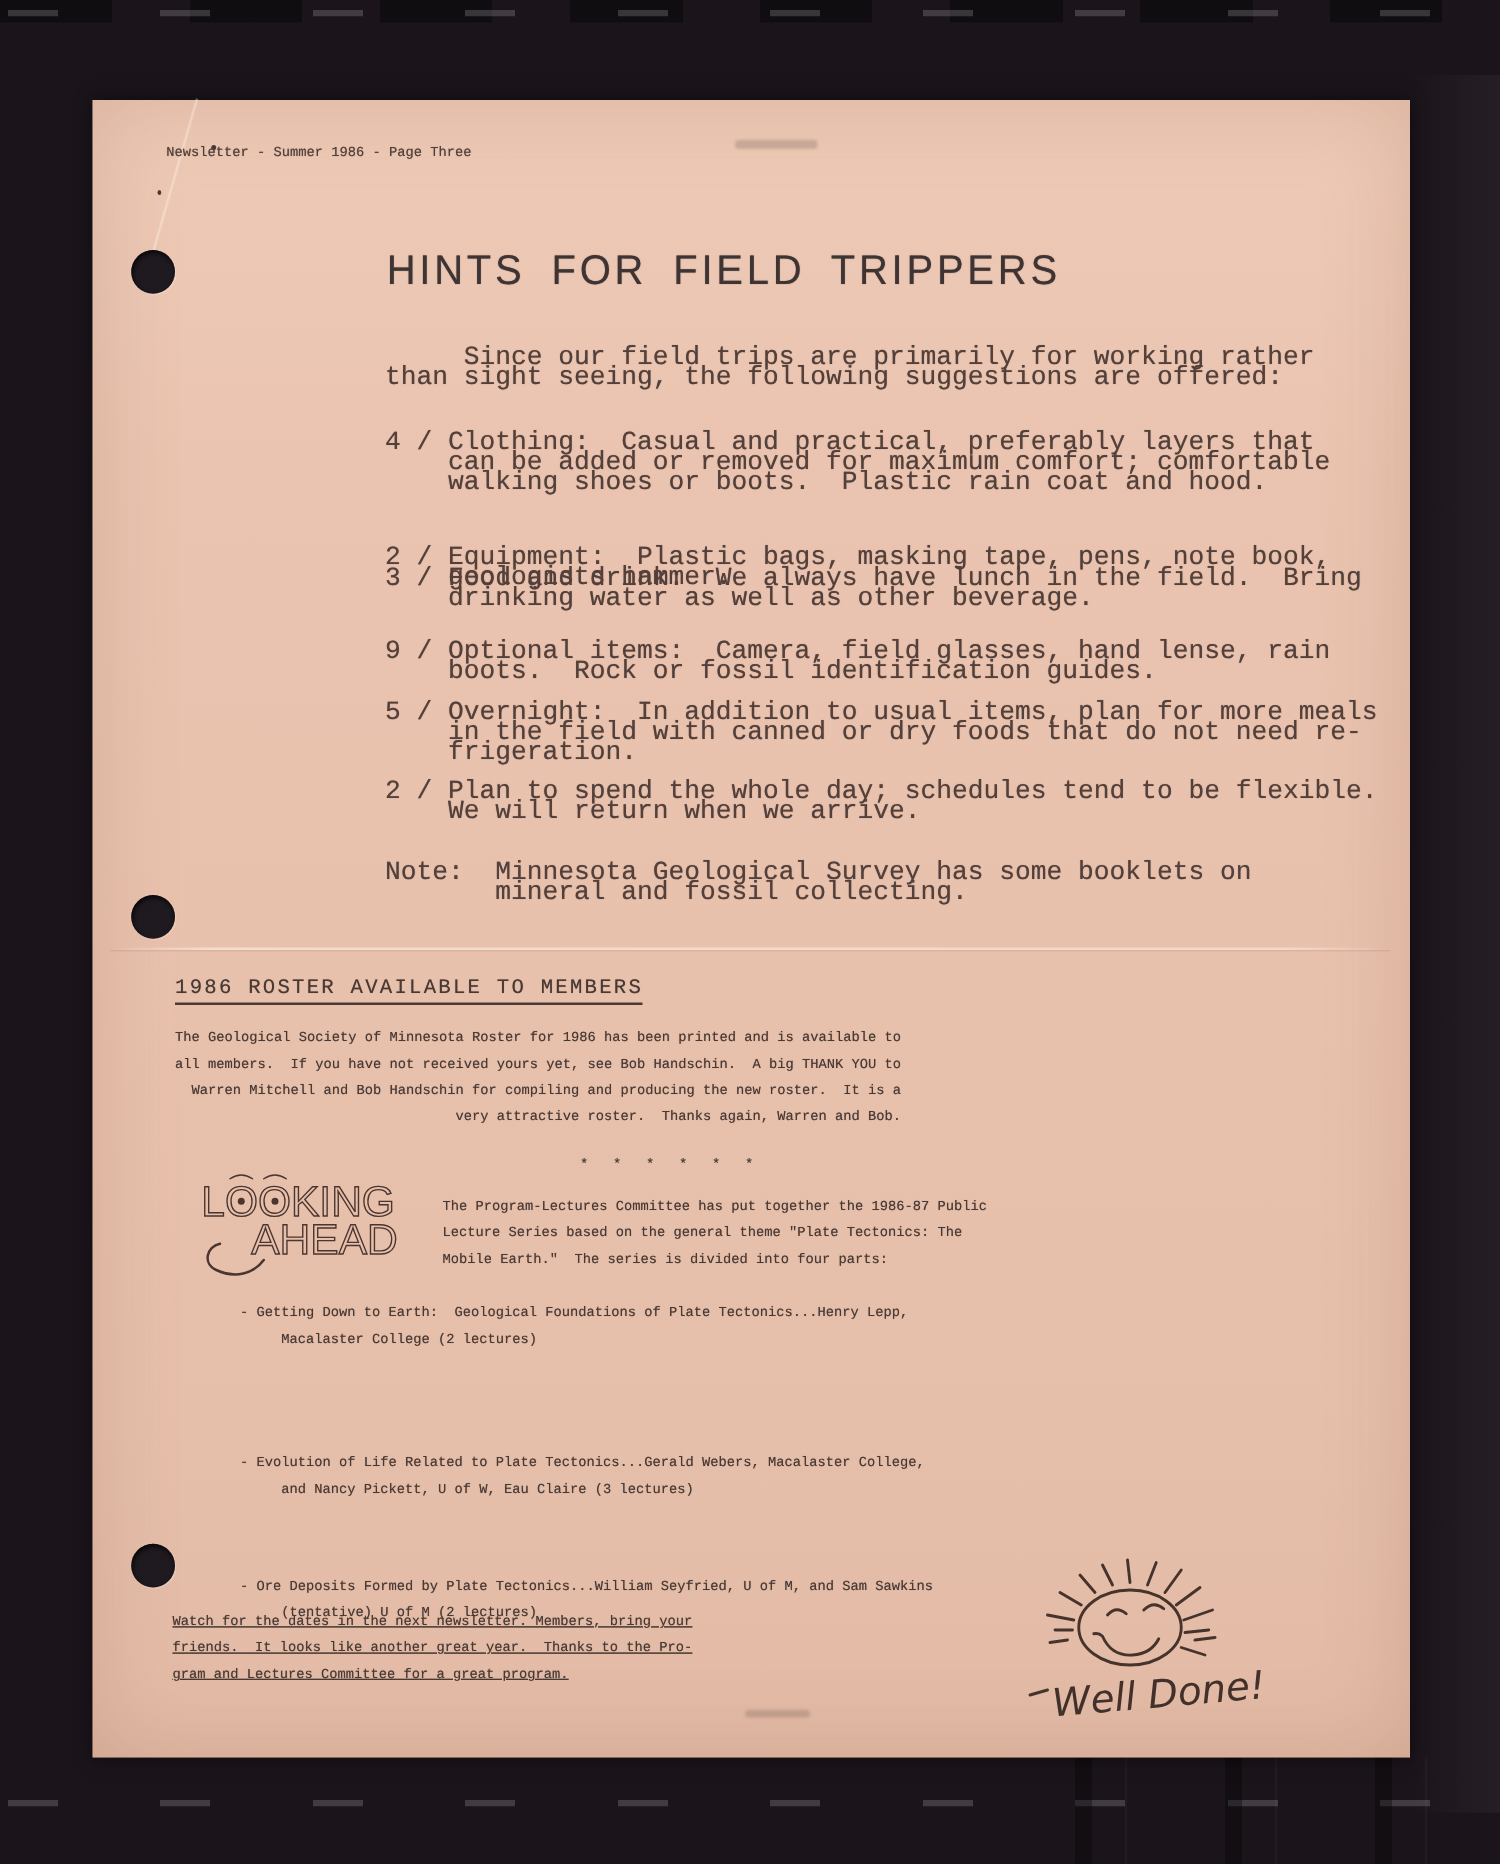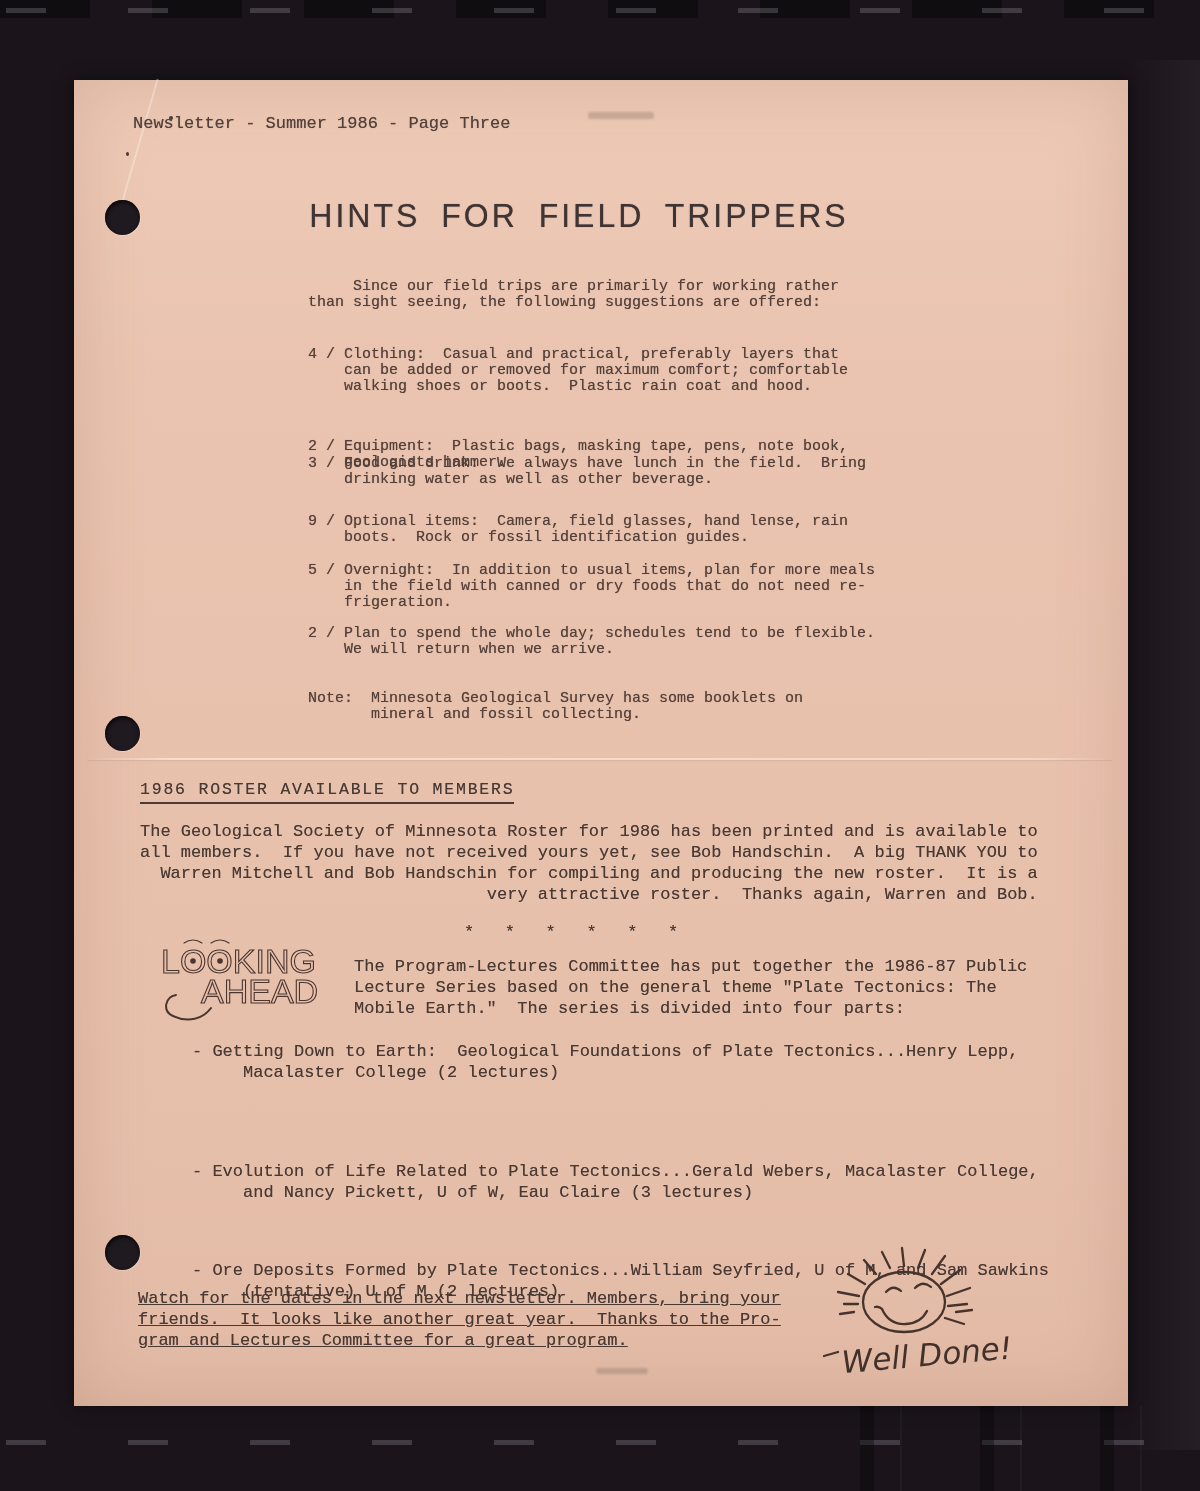--- a/index.html
+++ b/index.html
@@ -30,22 +30,22 @@
   }
   .hole{position:absolute;left:31px;width:35px;height:35px;border-radius:50%;
     background:#1f1a20;box-shadow:inset 1px 2px 4px rgba(0,0,0,0.8), 1px 1px 1px rgba(255,250,245,0.25);}
   .hole.h1{top:120px;}
   .hole.h2{top:636px;}
   .hole.h3{top:1155px;}
 
   pre.type{position:absolute;margin:0;white-space:pre;font-family:"Liberation Mono", monospace;}
   .ink-a{color:#53403a;text-shadow:0 0 0.7px rgba(83,64,58,0.65);}
   .ink-b{color:#483933;text-shadow:0 0 0.6px rgba(72,57,51,0.6);}
-  .size-a{font-size:15px;line-height:16px;}
-  .size-b{font-size:17px;line-height:21px;}
+  .size-a{font-size:21px;line-height:16px;}
+  .size-b{font-size:11px;line-height:21px;}
 
   .page-title{
     position:absolute;top:118px;left:0;width:1010px;text-align:center;
     font-family:"Liberation Sans", sans-serif;font-size:32px;font-weight:500;
     letter-spacing:3px;word-spacing:9px;color:#3f3434;
     text-shadow:0 0 0.8px rgba(63,52,52,0.7);transform:scaleY(1.04);
   }
   .roster-head{
     position:absolute;left:66px;top:700px;
     font-family:"Liberation Mono", monospace;font-size:16.5px;letter-spacing:1.8px;

